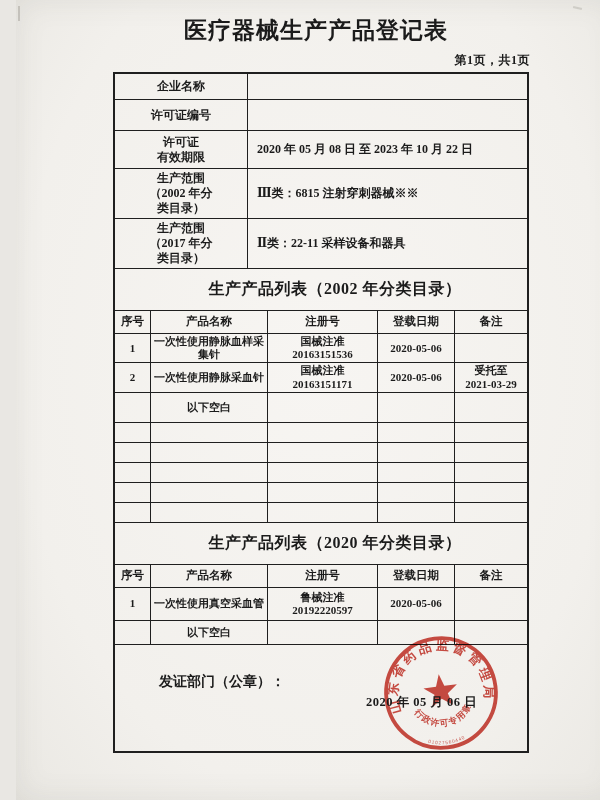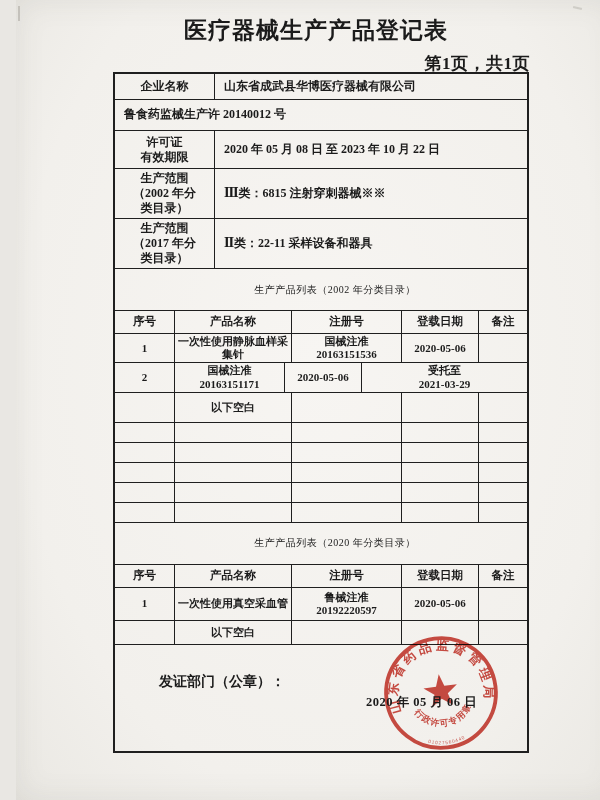--- a/index.html
+++ b/index.html
@@ -10,41 +10,41 @@
     background:#f4f2ee;
     background-image: radial-gradient(ellipse at 50% 45%, #f7f5f2 0%, #f2f0ec 70%, #eae8e3 100%);
     box-shadow: inset 0 0 30px rgba(90,85,75,0.10);
     color:#1b1b1b; overflow:hidden;margin-left:16px;
   }
   .mark-tl { position:absolute; left:2px; top:6px; width:2px; height:15px; background:#a9a69f; opacity:.55; }
   .mark-tr { position:absolute; right:34px; top:7px; width:9px; height:2px; background:#b6b3ac; opacity:.5; transform:rotate(14deg); }
 
   .title { position:absolute; top:15px; left:0; right:0; text-align:center;
            font-size:23px; font-weight:bold; letter-spacing:1px; }
-  .pageinfo { position:absolute; top:52px; right:86px; font-size:17px; font-weight:bold; letter-spacing:0.5px; }
+  .pageinfo { position:absolute; top:52px; right:86px; font-size:12px; font-weight:bold; letter-spacing:0.5px; }
 
   .doc-table { position:absolute; left:97px; top:72px; width:416px; border:2px solid #1f1f1f; }
 
   .irow { display:flex; border-bottom:1.6px solid #1f1f1f; }
-  .ilabel { width:100px; border-right:1.6px solid #1f1f1f; display:flex; align-items:center;
+  .ilabel { width:133px; border-right:1.6px solid #1f1f1f; display:flex; align-items:center;
             justify-content:center; text-align:center; font-weight:bold; font-size:12px;
             white-space:pre-line; line-height:1.25; padding:2px; }
   .ivalue { flex:1; display:flex; align-items:center; font-weight:bold; font-size:12px;
             padding:2px 9px; line-height:1.3; }
   .h26{min-height:26px} .h31{min-height:31px} .h38{min-height:38px} .h44{min-height:44px} .h43{min-height:43px}
 
   .section { border-bottom:1.6px solid #1f1f1f; display:flex; align-items:center; justify-content:center;
-             font-weight:normal; font-size:10px; min-height:42px; letter-spacing:0.5px;padding-left:28px; }
+             font-weight:bold; font-size:16px; min-height:42px; letter-spacing:0.5px;padding-left:28px; }
 
   .trow { display:flex; border-bottom:1.6px solid #1f1f1f; }
   .tcell { border-right:1.6px solid #1f1f1f; display:flex; align-items:center; justify-content:center;
            text-align:center; font-size:11px; font-weight:bold; white-space:pre-line; line-height:1.2;
            padding:1px; }
   .tcell:last-child { border-right:none; }
-  .c1{width:60px} .c2{width:117px} .c3{width:110px} .c4{width:77px} .c5{flex:1}
+  .c1{width:36px} .c2{width:117px} .c3{width:110px} .c4{width:77px} .c5{flex:1}
   .thead .tcell{ font-size:11.5px; }
   .hh{min-height:23px} .r25{min-height:25px} .r27{min-height:27px} .r30{min-height:30px}
   .rempty{min-height:20px} .r33{min-height:33px} .r24{min-height:24px}
 
   .tfooter { position:relative; min-height:106px; border-bottom:none; }
   .issuer { position:absolute; left:44px; top:28px; font-size:14px; font-weight:bold; }
 
   .issue-date { position:absolute; left:350px; top:694px; font-size:12.5px; font-weight:bold;
                 letter-spacing:0.5px; z-index:5; white-space:nowrap; }
 
@@ -60,24 +60,23 @@
   <div class="mark-tl"></div>
   <div class="mark-tr"></div>
 
   <div class="title">医疗器械生产产品登记表</div>
   <div class="pageinfo">第1页，共1页</div>
 
   <div class="doc-table">
 
     <div class="irow h26">
       <div class="ilabel">企业名称</div>
-      <div class="ivalue">山东省成武县华博医疗器械有限公司</div>
     </div>
     <div class="irow h31">
-      <div class="ivalue">鲁食药监械生产许 20140012 号</div>
+      <div class="ilabel">许可证编号</div>
     </div>
     <div class="irow h38">
       <div class="ilabel">许可证
 有效期限</div>
       <div class="ivalue">2020 年 05 月 08 日 至 2023 年 10 月 22 日</div>
     </div>
     <div class="irow h44">
       <div class="ilabel">生产范围
 （2002 年分
 类目录）</div>
@@ -104,20 +103,21 @@
       <div class="tcell c1">1</div>
       <div class="tcell c2">一次性使用静脉血样采
 集针</div>
       <div class="tcell c3">国械注准
 20163151536</div>
       <div class="tcell c4">2020-05-06</div>
       <div class="tcell c5"></div>
     </div>
     <div class="trow r27">
       <div class="tcell c1">2</div>
+      <div class="tcell c2">一次性使用静脉采血针</div>
       <div class="tcell c3">国械注准
 20163151171</div>
       <div class="tcell c4">2020-05-06</div>
       <div class="tcell c5">受托至
 2021-03-29</div>
     </div>
     <div class="trow r30">
       <div class="tcell c1"></div>
       <div class="tcell c2">以下空白</div>
       <div class="tcell c3"></div>

